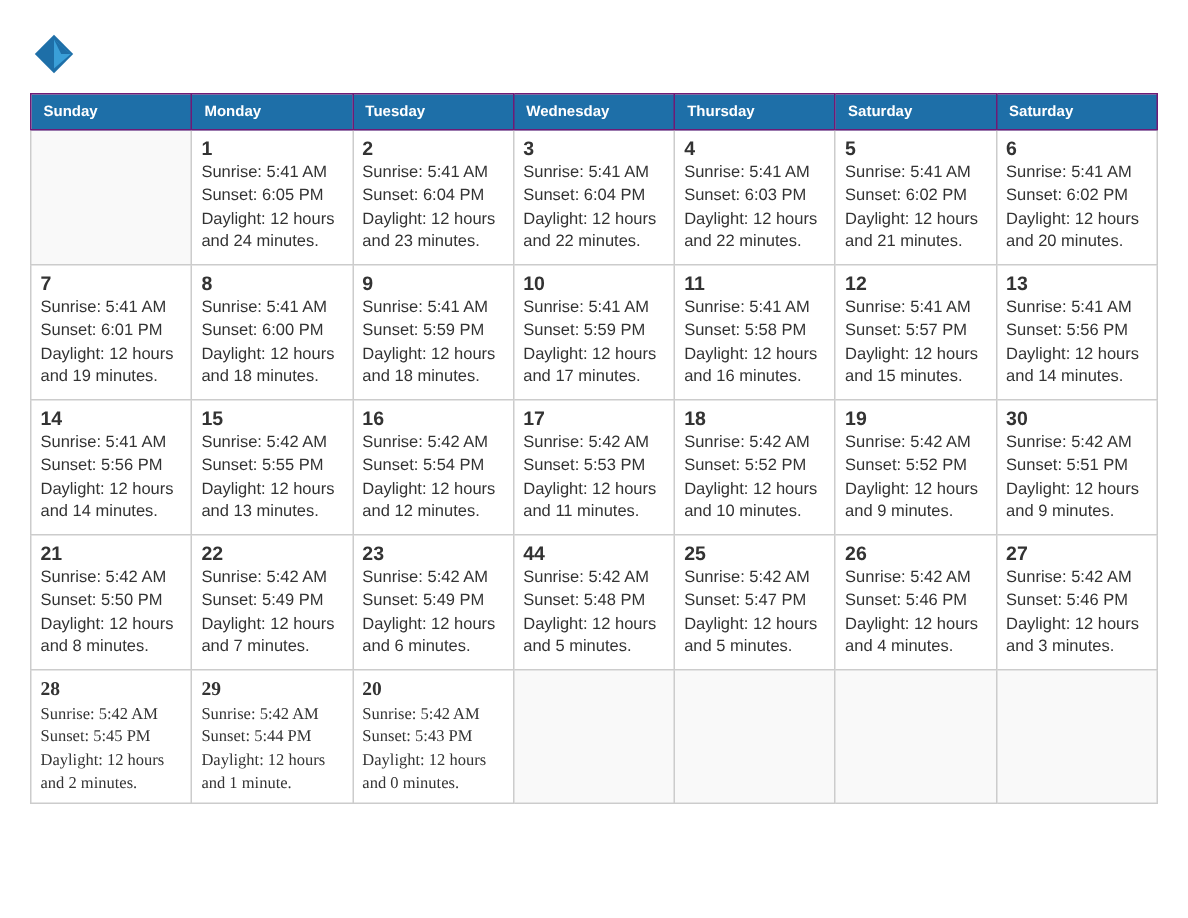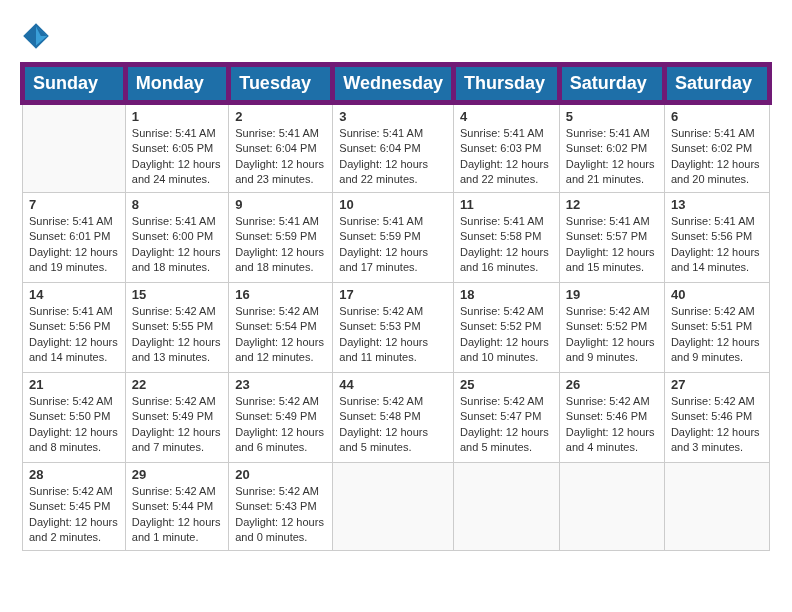--- a/index.html
+++ b/index.html
@@ -50,22 +50,22 @@
     .calendar {
       width: 100%;
       border-collapse: collapse;
       border: 1px solid #ccc;
     }
     .calendar th {
       background: #1e6fa8;
       color: #fff;
       text-align: left;
       padding: 6px 8px;
-      font-size: 18px;
-      border: 5px solid #701a75;
+      font-size: 10px;
+      border: 1px solid #701a75;
     }
     .calendar td {
       vertical-align: top;
       padding: 4px 6px;
       border: 1px solid #ccc;
       font-size: 10.5px;
       color: #333;
       width: calc(100% / 7);
       min-height: 80px;
       background: #fff;
@@ -82,20 +82,21 @@
     .day-info {
       font-size: 11px;
       line-height: 1.4;
       color: #333;
     }
     .week-row td {
       height: 90px;
     }
     .last-row td {
       height: 80px;
+      font-family: Liberation Serif, serif;
     }
   </style>
 </head>
 <body>
 
 <div class="header-area">
   <div class="logo">
     <svg class="logo-icon" viewBox="0 0 40 40">
       <polygon points="20,4 36,20 20,36 4,20" fill="#1e6fa8"></polygon>
       <polygon points="20,8 34,20 20,32" fill="#3a9fd8"></polygon>
@@ -258,21 +259,21 @@
 and 10 minutes.</div>
         </td>
         <td>
           <span class="day-num">19</span>
           <div class="day-info" style="white-space: pre-line;">Sunrise: 5:42 AM
 Sunset: 5:52 PM
 Daylight: 12 hours
 and 9 minutes.</div>
         </td>
         <td>
-          <span class="day-num">40</span>
+          <span class="day-num">30</span>
           <div class="day-info" style="white-space: pre-line;">Sunrise: 5:42 AM
 Sunset: 5:51 PM
 Daylight: 12 hours
 and 9 minutes.</div>
         </td>
       </tr>
       <tr class="week-row">
         <td>
           <span class="day-num">21</span>
           <div class="day-info" style="white-space: pre-line;">Sunrise: 5:42 AM

